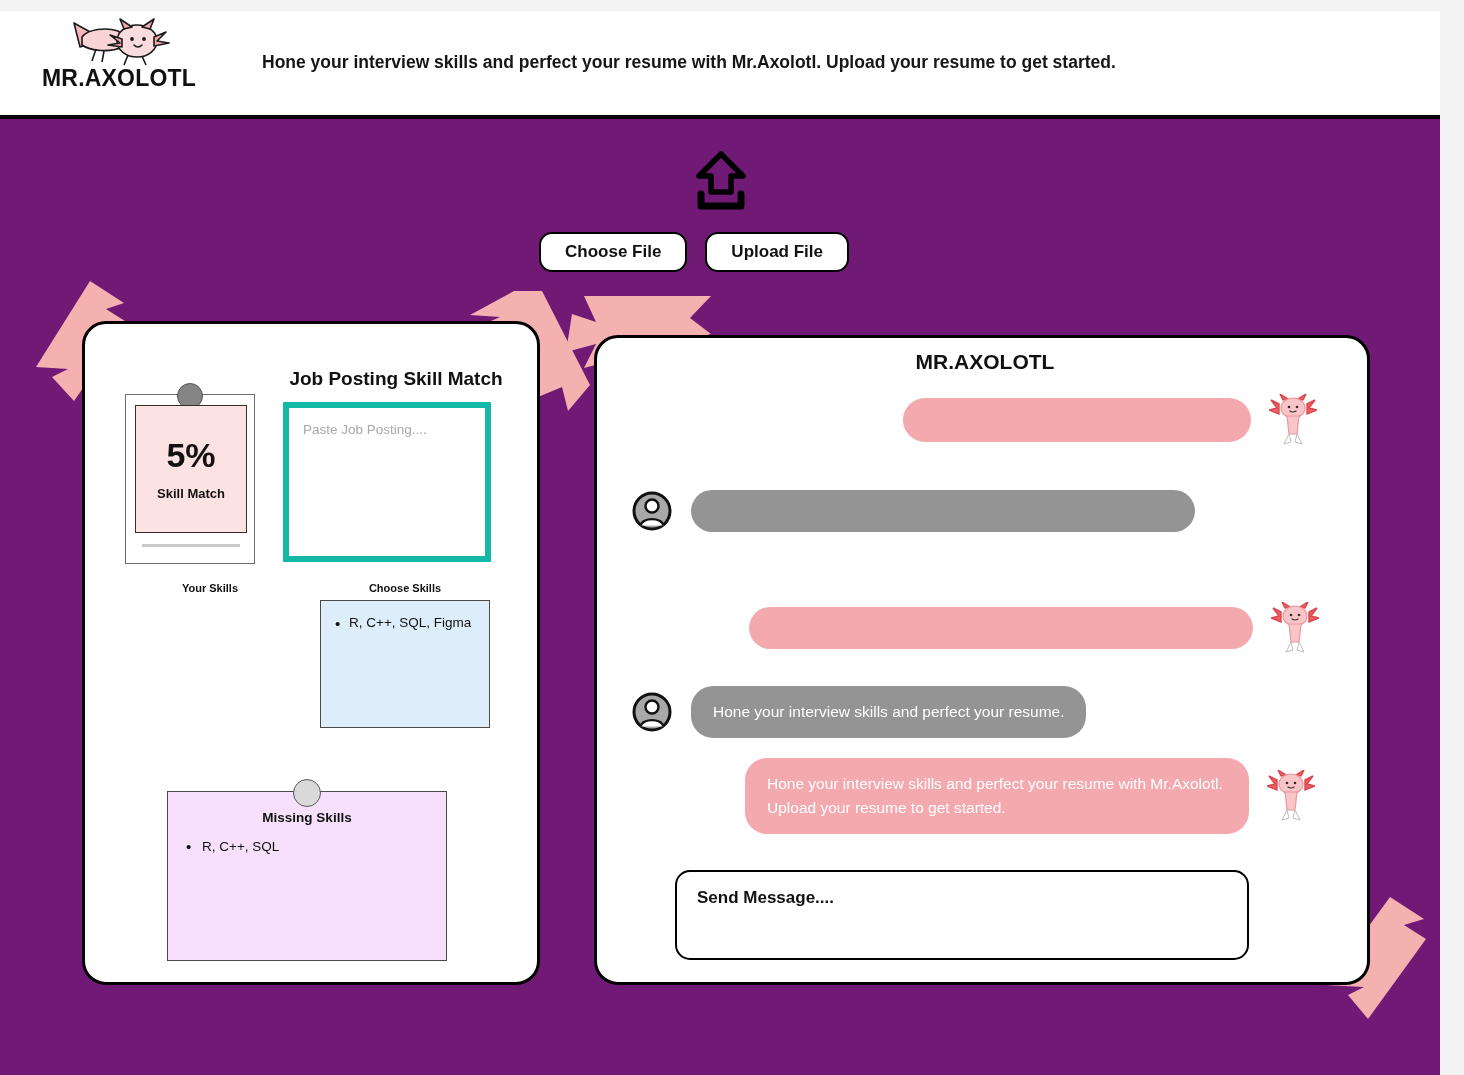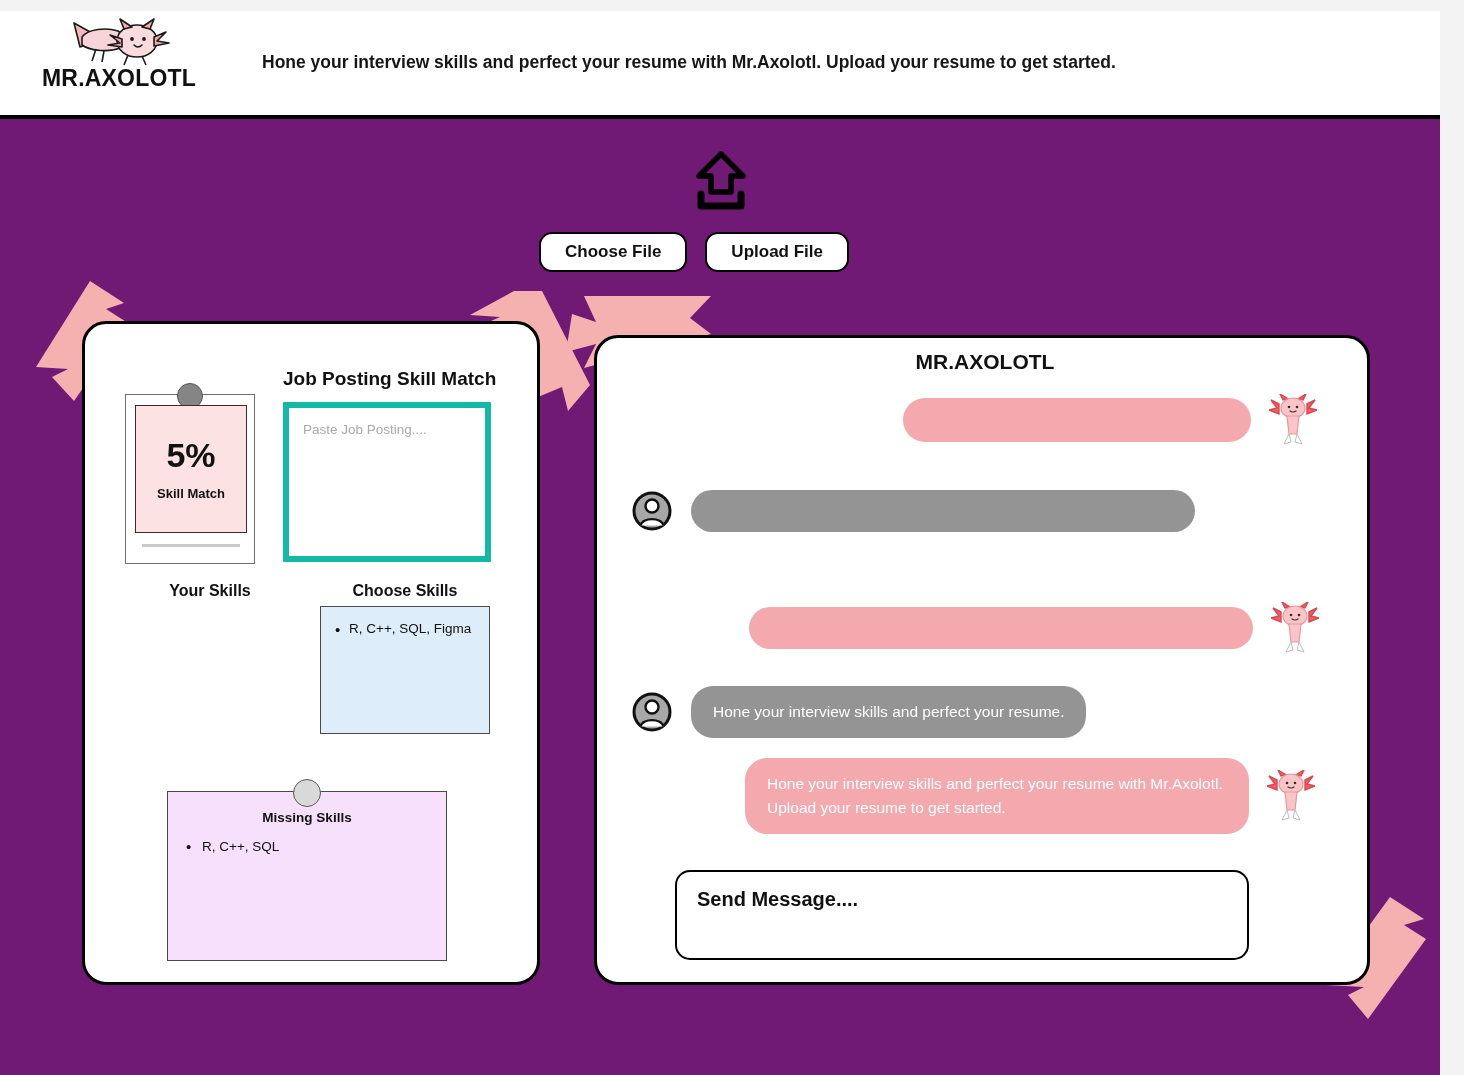--- a/index.html
+++ b/index.html
@@ -101,21 +101,21 @@
     background: #fff;
     border: 3px solid #000;
     border-radius: 24px;
   }
 
   
   .section-title {
     position: absolute;
     left: 198px; top: 44px;
     width: 226px;
-    text-align: left;
+    text-align: center;
     font-size: 19px;
     font-weight: 700;
     color: #111;
   }
   .polaroid {
     position: absolute;
     left: 40px; top: 70px;
     width: 130px; height: 170px;
     background: #fff;
     border: 1.5px solid #6e6e6e;
@@ -164,21 +164,21 @@
   }
   .job-textarea::placeholder { color: #a9a9a9; }
 
   
   .skills-row { position: absolute; left: 40px; top: 258px; width: 380px; }
   .skill-col { position: absolute; top: 0; }
   .skill-col.c1 { left: 0;    width: 170px; }
   .skill-col.c2 { left: 195px; width: 170px; }
   .skill-head {
     text-align: center;
-    font-size: 16px;
+    font-size: 11px;
     font-weight: 600;
     color: #111;
     margin-bottom: 6px;
   }
   .skill-box {
     height: 128px;
     border: 1.5px solid #4a4a4a;
     padding: 12px 10px 10px 12px;
   }
   .skill-box.yellow { background: #fdeac4; }
@@ -295,21 +295,21 @@
 
   .send-box {
     position: absolute;
     left: 78px; top: 532px;
     width: 574px; height: 90px;
     background: #fff;
     border: 2.5px solid #000;
     border-radius: 15px;
     padding: 16px 20px;
     font-family: "Liberation Sans", sans-serif;
-    font-size: 20px;
+    font-size: 17px;
     font-weight: 600;
     color: #111;
     resize: none;
     outline: none;
   }
   .send-box::placeholder { color: #111; }
 </style>
 </head>
 <body>
 

